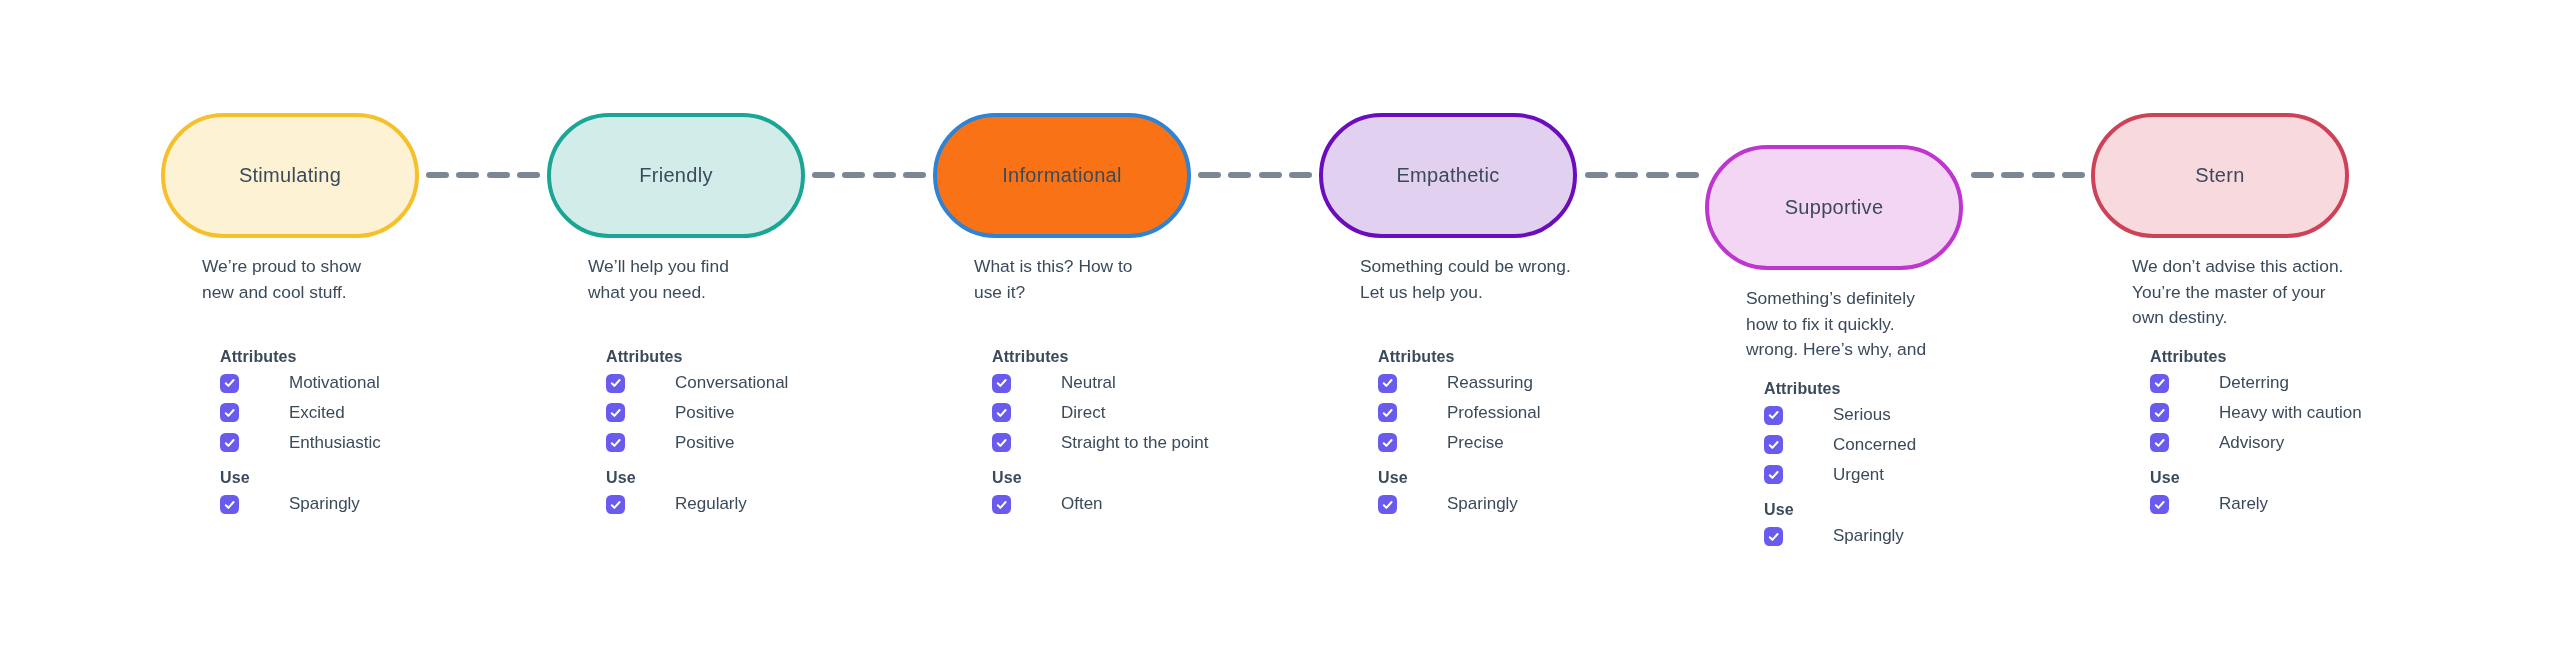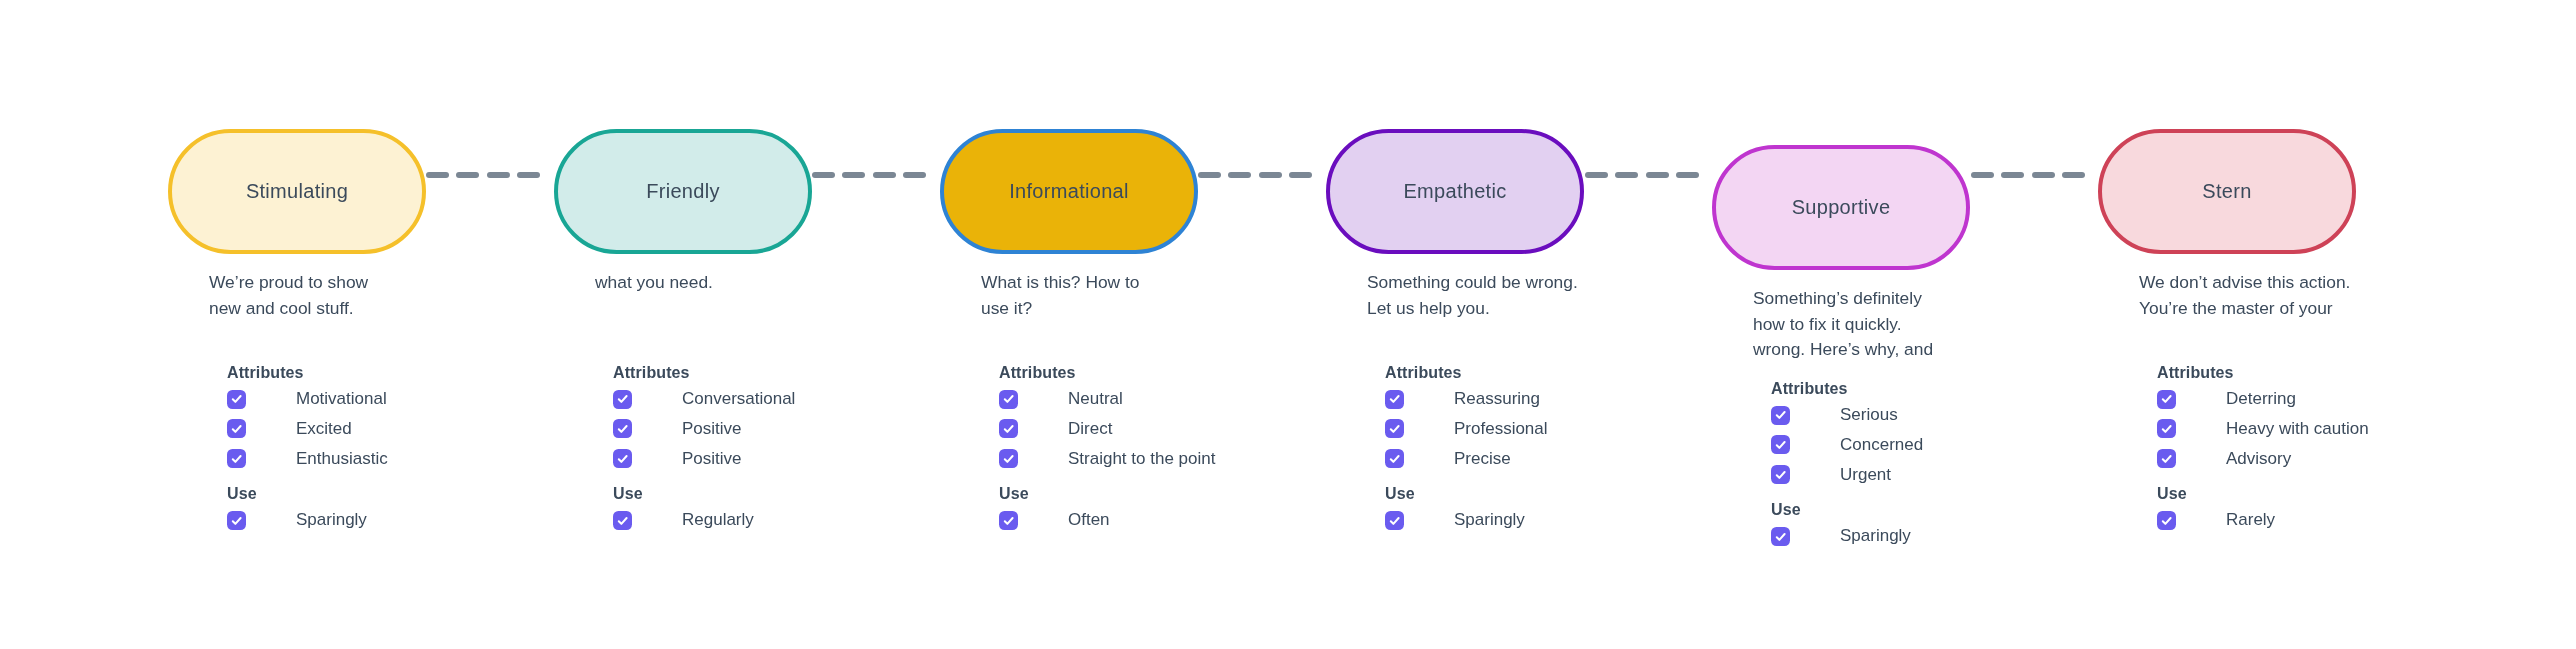--- a/index.html
+++ b/index.html
@@ -3,21 +3,21 @@
 <meta charset="utf-8">
 <style>
   html, body { margin: 0; padding: 0; overflow: hidden; }
   body {
     width: 2576px; height: 649px;
     background: var(--background, #ffffff);
     font-family: "Liberation Sans", sans-serif;
     color: var(--text, #3b4a5b);
   }
   .board { position: relative; width: 2576px; height: 649px; }
-  .columns { position: absolute; left: 104px; top: 113px; display: flex; align-items: center; }
+  .columns { position: absolute; left: 97px; top: 113px; display: flex; }
   .column { width: 386px; flex: 0 0 386px; }
 
   .pill {
     box-sizing: border-box;
     width: 258px; height: 125px;
     margin: 0 auto;
     border: 4.7px solid #999;
     border-radius: 63px;
     display: flex; align-items: center; justify-content: center;
   }
@@ -122,20 +122,21 @@
           <span class="row-label">Sparingly</span>
         </div>
       </div>
     </section>
 
     <section class="column">
       <div class="pill" style="background-color: rgb(210, 236, 234); border-color: rgb(25, 166, 149);">
         <span class="pill-label">Friendly</span>
       </div>
       <div class="description">
+        <div>We’ll help you find</div>
         <div>what you need.</div>
       </div>
       <div class="section attributes">
         <div class="section-title">Attributes</div>
         <div class="row">
           <span class="checkbox" role="checkbox" aria-checked="true">
             <svg class="check" viewBox="0 0 24 24" aria-hidden="true">
                 <path d="M5 13l4.6 4.6L19 7.2"></path>
               </svg>
           </span>
@@ -165,21 +166,21 @@
             <svg class="check" viewBox="0 0 24 24" aria-hidden="true">
                 <path d="M5 13l4.6 4.6L19 7.2"></path>
               </svg>
           </span>
           <span class="row-label">Regularly</span>
         </div>
       </div>
     </section>
 
     <section class="column">
-      <div class="pill" style="background-color: #eab308; border-color: rgb(46, 131, 212);">
+      <div class="pill" style="background-color: #f97316; border-color: rgb(46, 131, 212);">
         <span class="pill-label">Informational</span>
       </div>
       <div class="description">
         <div>What is this? How to</div>
         <div>use it?</div>
       </div>
       <div class="section attributes">
         <div class="section-title">Attributes</div>
         <div class="row">
           <span class="checkbox" role="checkbox" aria-checked="true">
@@ -316,20 +317,21 @@
       </div>
     </section>
 
     <section class="column">
       <div class="pill" style="background-color: rgb(248, 217, 221); border-color: rgb(206, 66, 87);">
         <span class="pill-label">Stern</span>
       </div>
       <div class="description">
         <div>We don’t advise this action.</div>
         <div>You’re the master of your</div>
+        <div>own destiny.</div>
       </div>
       <div class="section attributes">
         <div class="section-title">Attributes</div>
         <div class="row">
           <span class="checkbox" role="checkbox" aria-checked="true">
             <svg class="check" viewBox="0 0 24 24" aria-hidden="true">
                 <path d="M5 13l4.6 4.6L19 7.2"></path>
               </svg>
           </span>
           <span class="row-label">Deterring</span>

